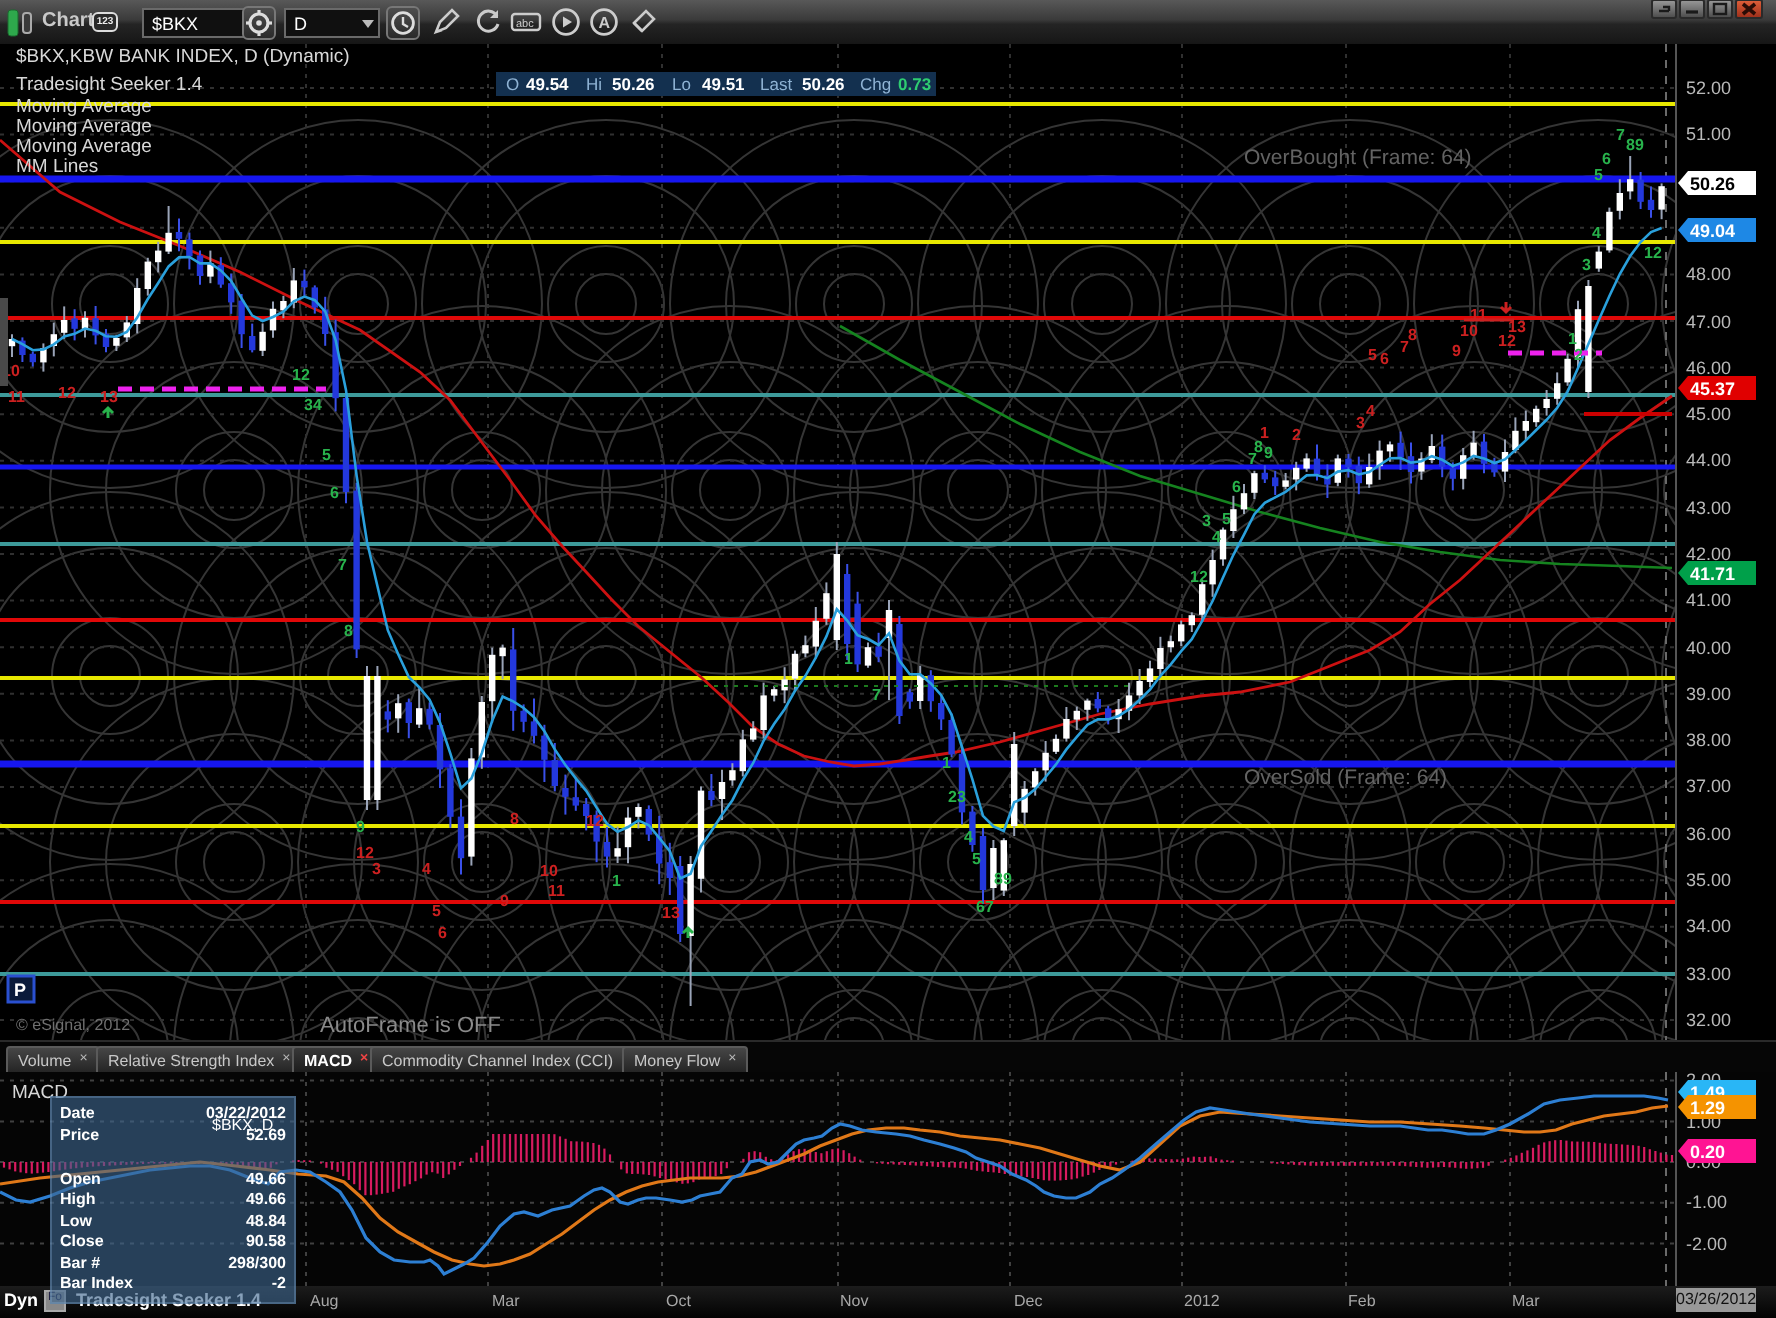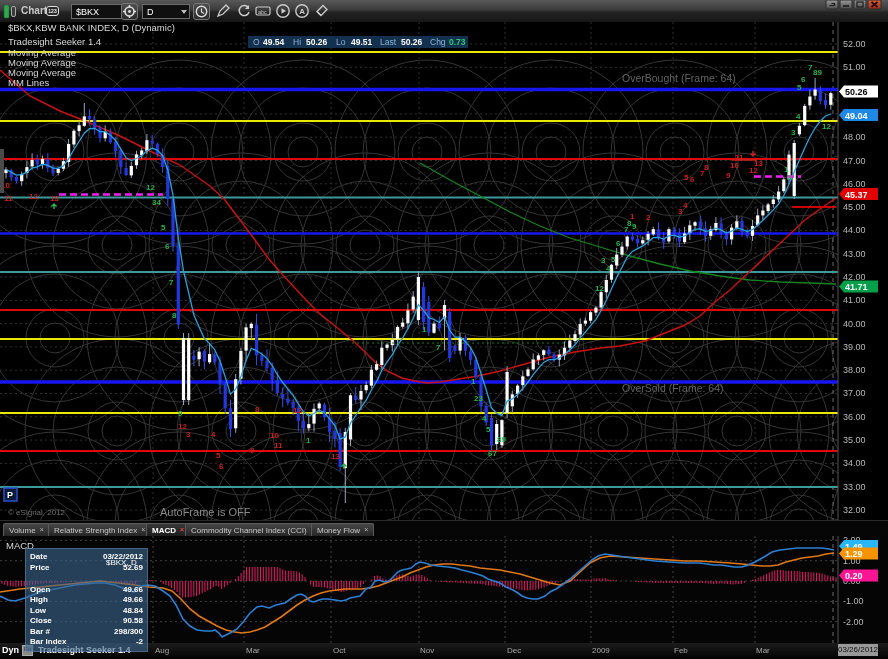--- a/index.html
+++ b/index.html
@@ -1085,21 +1085,21 @@
 
 <div class="status">
   <div style="position:absolute;left:2px;top:2px;color:#fff;font-size:9px;font-weight:bold">Dyn</div>
   <div style="position:absolute;left:22px;top:2px;width:11px;height:11px;background:#888;border:1px solid #aaa;font-size:6px;color:#224;text-align:center">Fo</div>
   <div style="position:absolute;left:38px;top:2px;color:#fff;font-size:9px;font-weight:bold">Tradesight Seeker 1.4</div>
   <div class="mon" style="left:155px">Aug</div>
   <div class="mon" style="left:246px">Mar</div>
   <div class="mon" style="left:333px">Oct</div>
   <div class="mon" style="left:420px">Nov</div>
   <div class="mon" style="left:507px">Dec</div>
-  <div class="mon" style="left:592px">2009</div>
+  <div class="mon" style="left:592px">2012</div>
   <div class="mon" style="left:674px">Feb</div>
   <div class="mon" style="left:756px">Mar</div>
   <div style="position:absolute;left:838px;top:1px;width:40px;height:12px;background:#999;color:#111;font-size:8px;text-align:center;line-height:12px">03/26/2012</div>
 </div>
 
 <div class="tooltip">
   <div class="trow" style="top:3px">Date<span class="v">03/22/2012</span></div>
   <div class="trow" style="top:14px">Price<span class="v">52.69</span></div>
   <div class="trow" style="top:9px;font-weight:normal">
       <span style="position:absolute;left:76px">$BKX, D</span>

